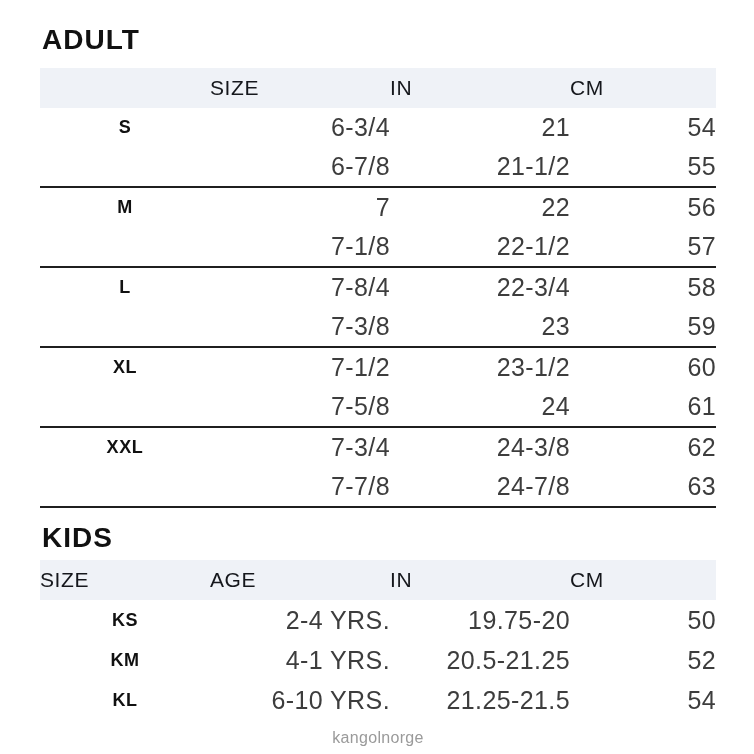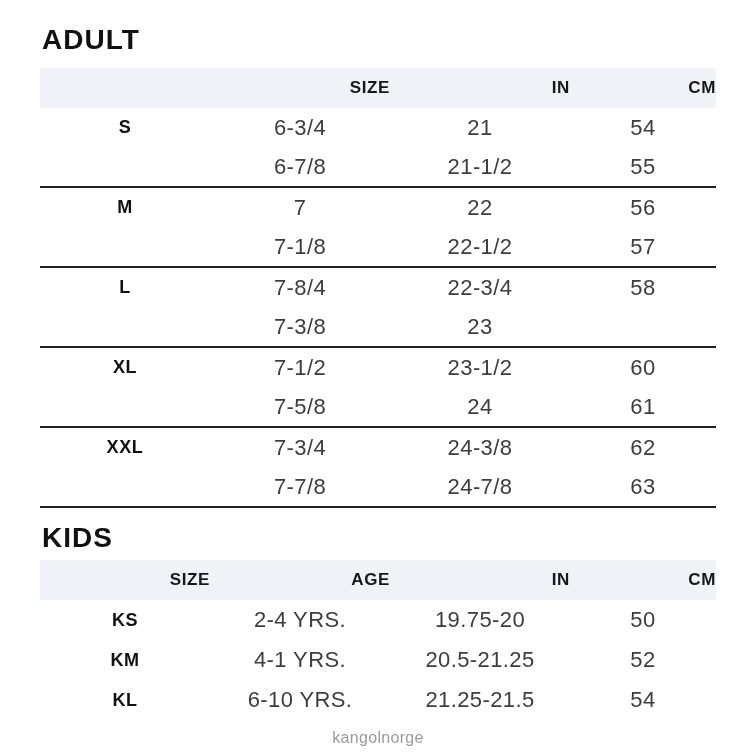--- a/index.html
+++ b/index.html
@@ -29,31 +29,31 @@
   .row {
     display: grid;
     grid-template-columns: 170px 180px 180px 146px;
     align-items: center;
   }
   .header-row {
     height: 40px;
     background: #eff2f7;
   }
   .header-cell {
-    text-align: right;
-    font-weight: 700;
-    font-size: 17px;
+    text-align: left;
+    font-weight: 400;
+    font-size: 21px;
     letter-spacing: 0.6px;
     color: #15171c;
   }
   .data-row { height: 39px; }
   .kids-row { height: 40px; }
   .cell {
-    text-align: center;
-    font-size: 22px;
+    text-align: right;
+    font-size: 25px;
     letter-spacing: 0.4px;
     color: #3d3d3d;
   }
   .label-cell {
     text-align: center;
     font-weight: 700;
     font-size: 18px;
     letter-spacing: 0.6px;
     color: #111111;
   }
@@ -118,20 +118,21 @@
         <div class="row data-row">
           <div class="label-cell">L</div>
           <div class="cell">7-8/4</div>
           <div class="cell">22-3/4</div>
           <div class="cell">58</div>
         </div>
         <div class="row data-row">
           <div class="label-cell"></div>
           <div class="cell">7-3/8</div>
           <div class="cell">23</div>
+          <div class="cell">59</div>
         </div>
       </div>
 
       <div class="size-group">
         <div class="row data-row">
           <div class="label-cell">XL</div>
           <div class="cell">7-1/2</div>
           <div class="cell">23-1/2</div>
           <div class="cell">60</div>
         </div>

